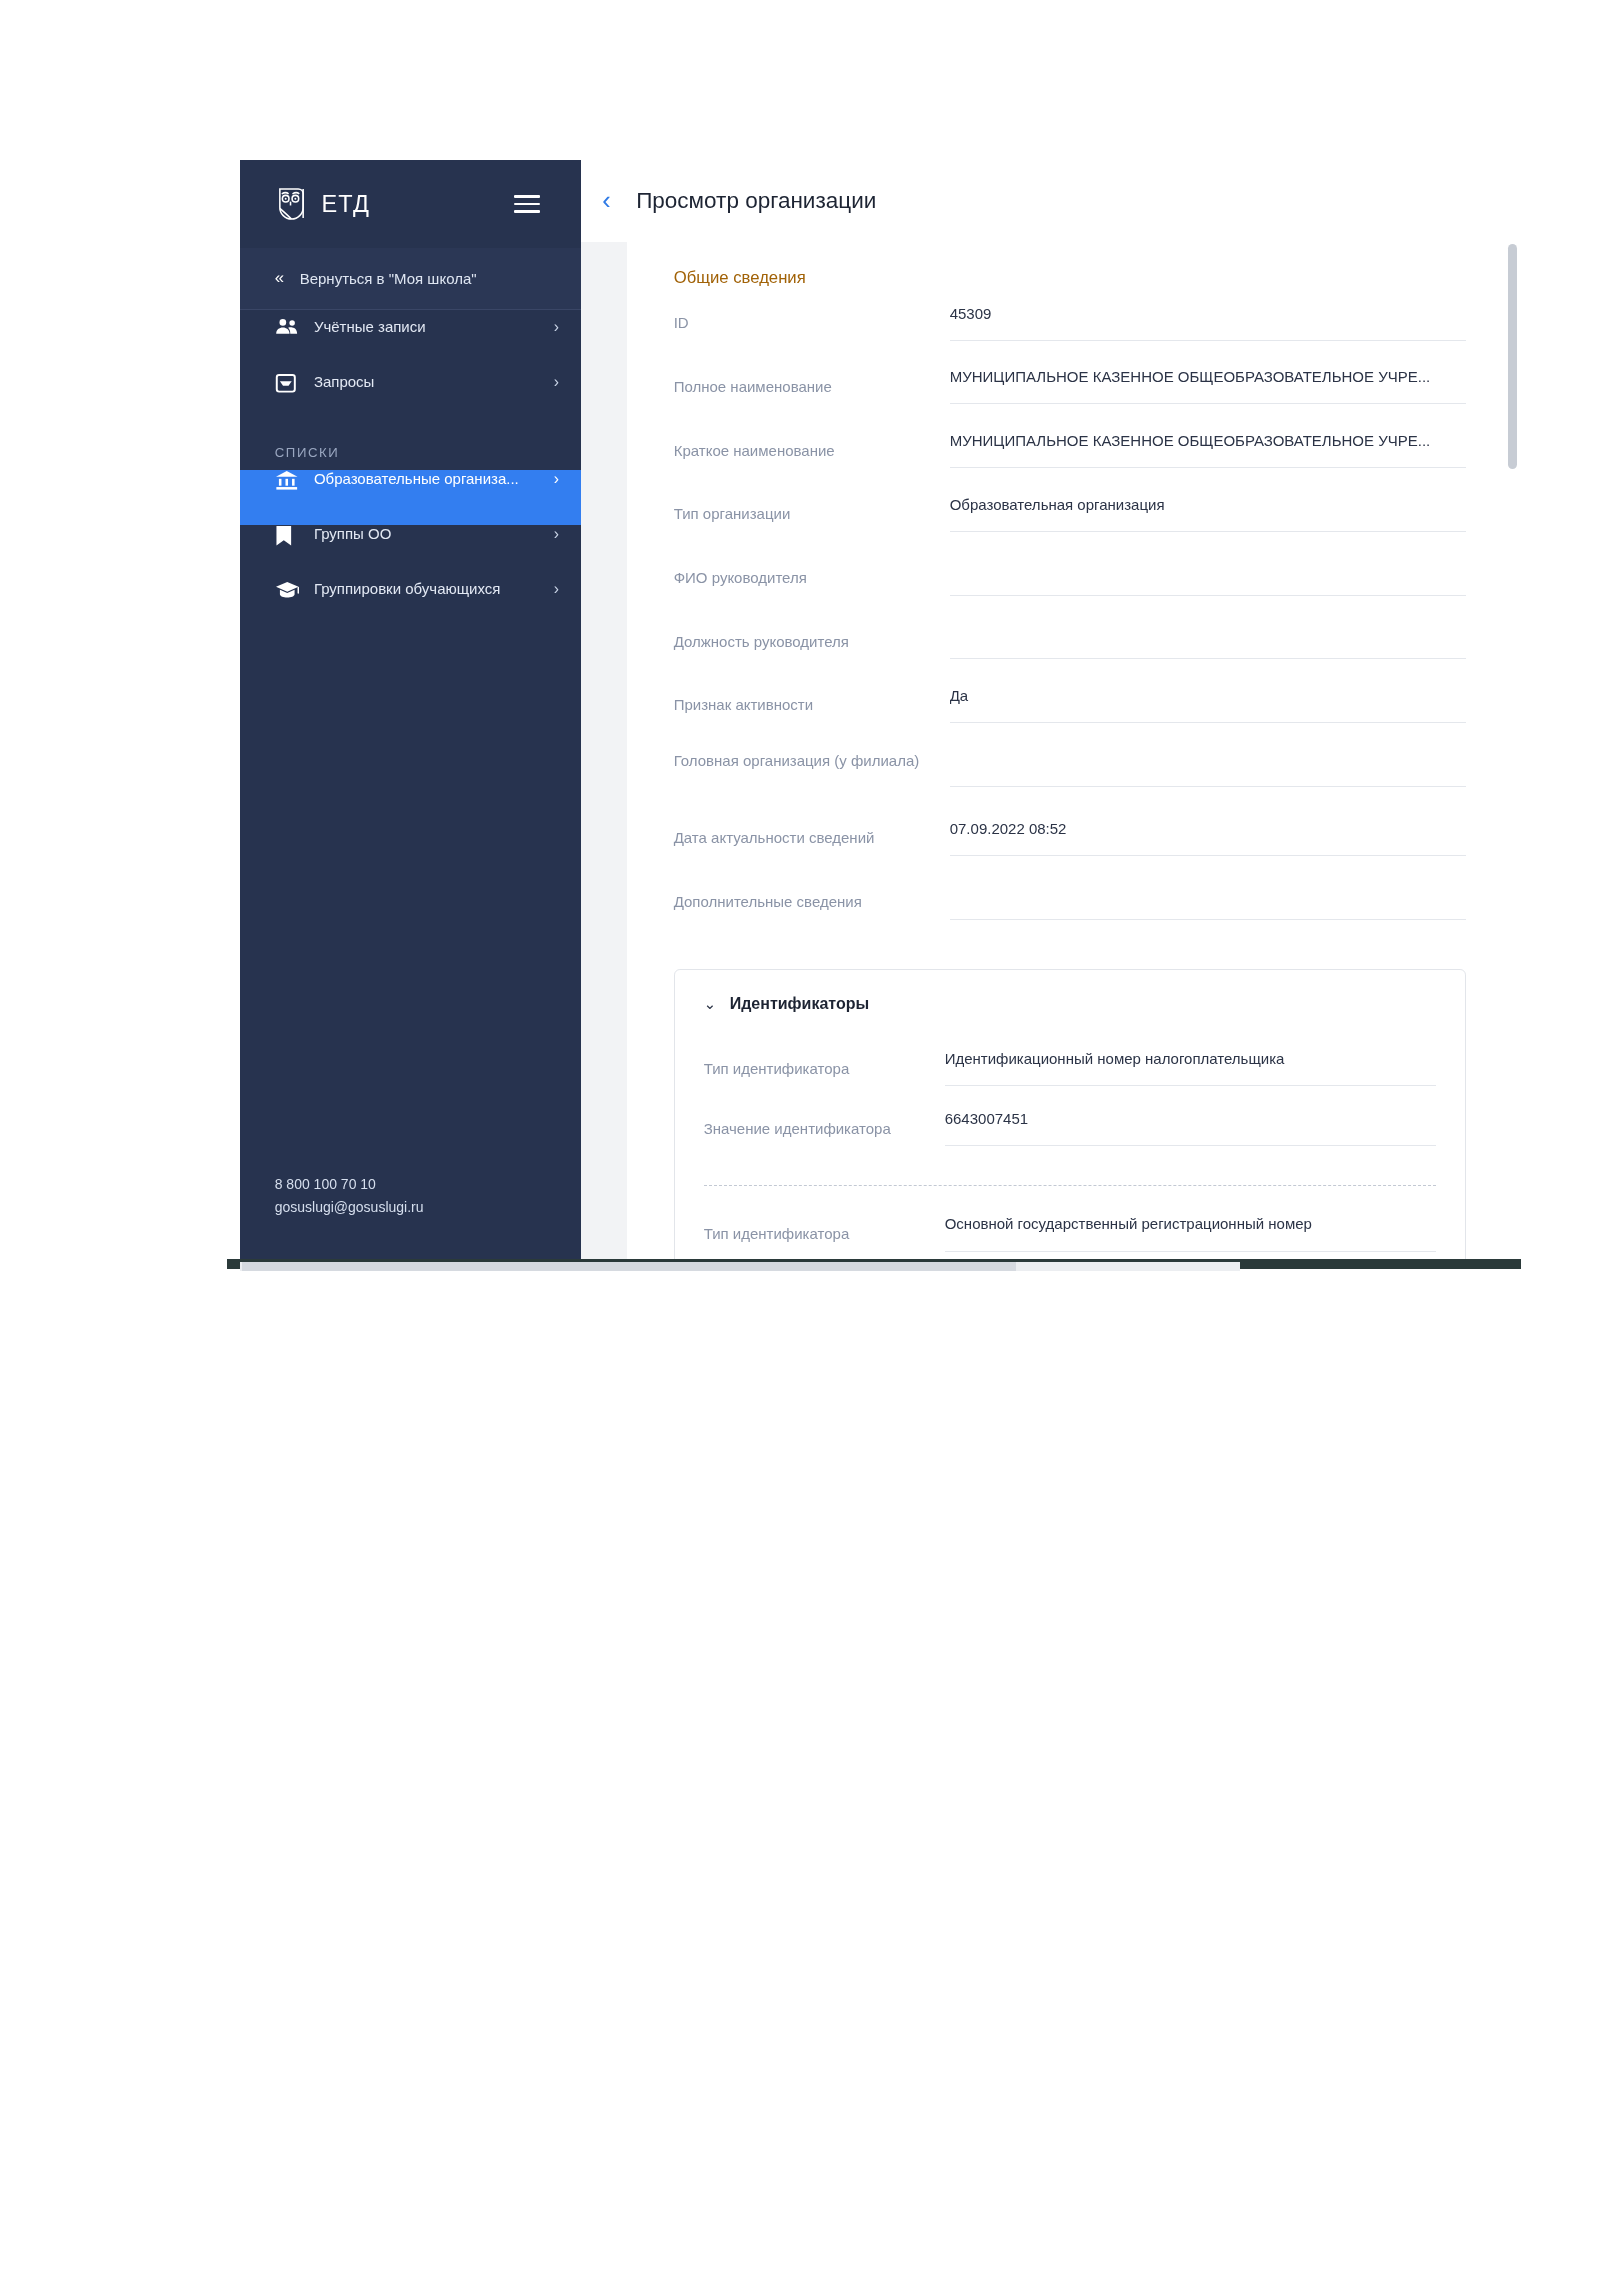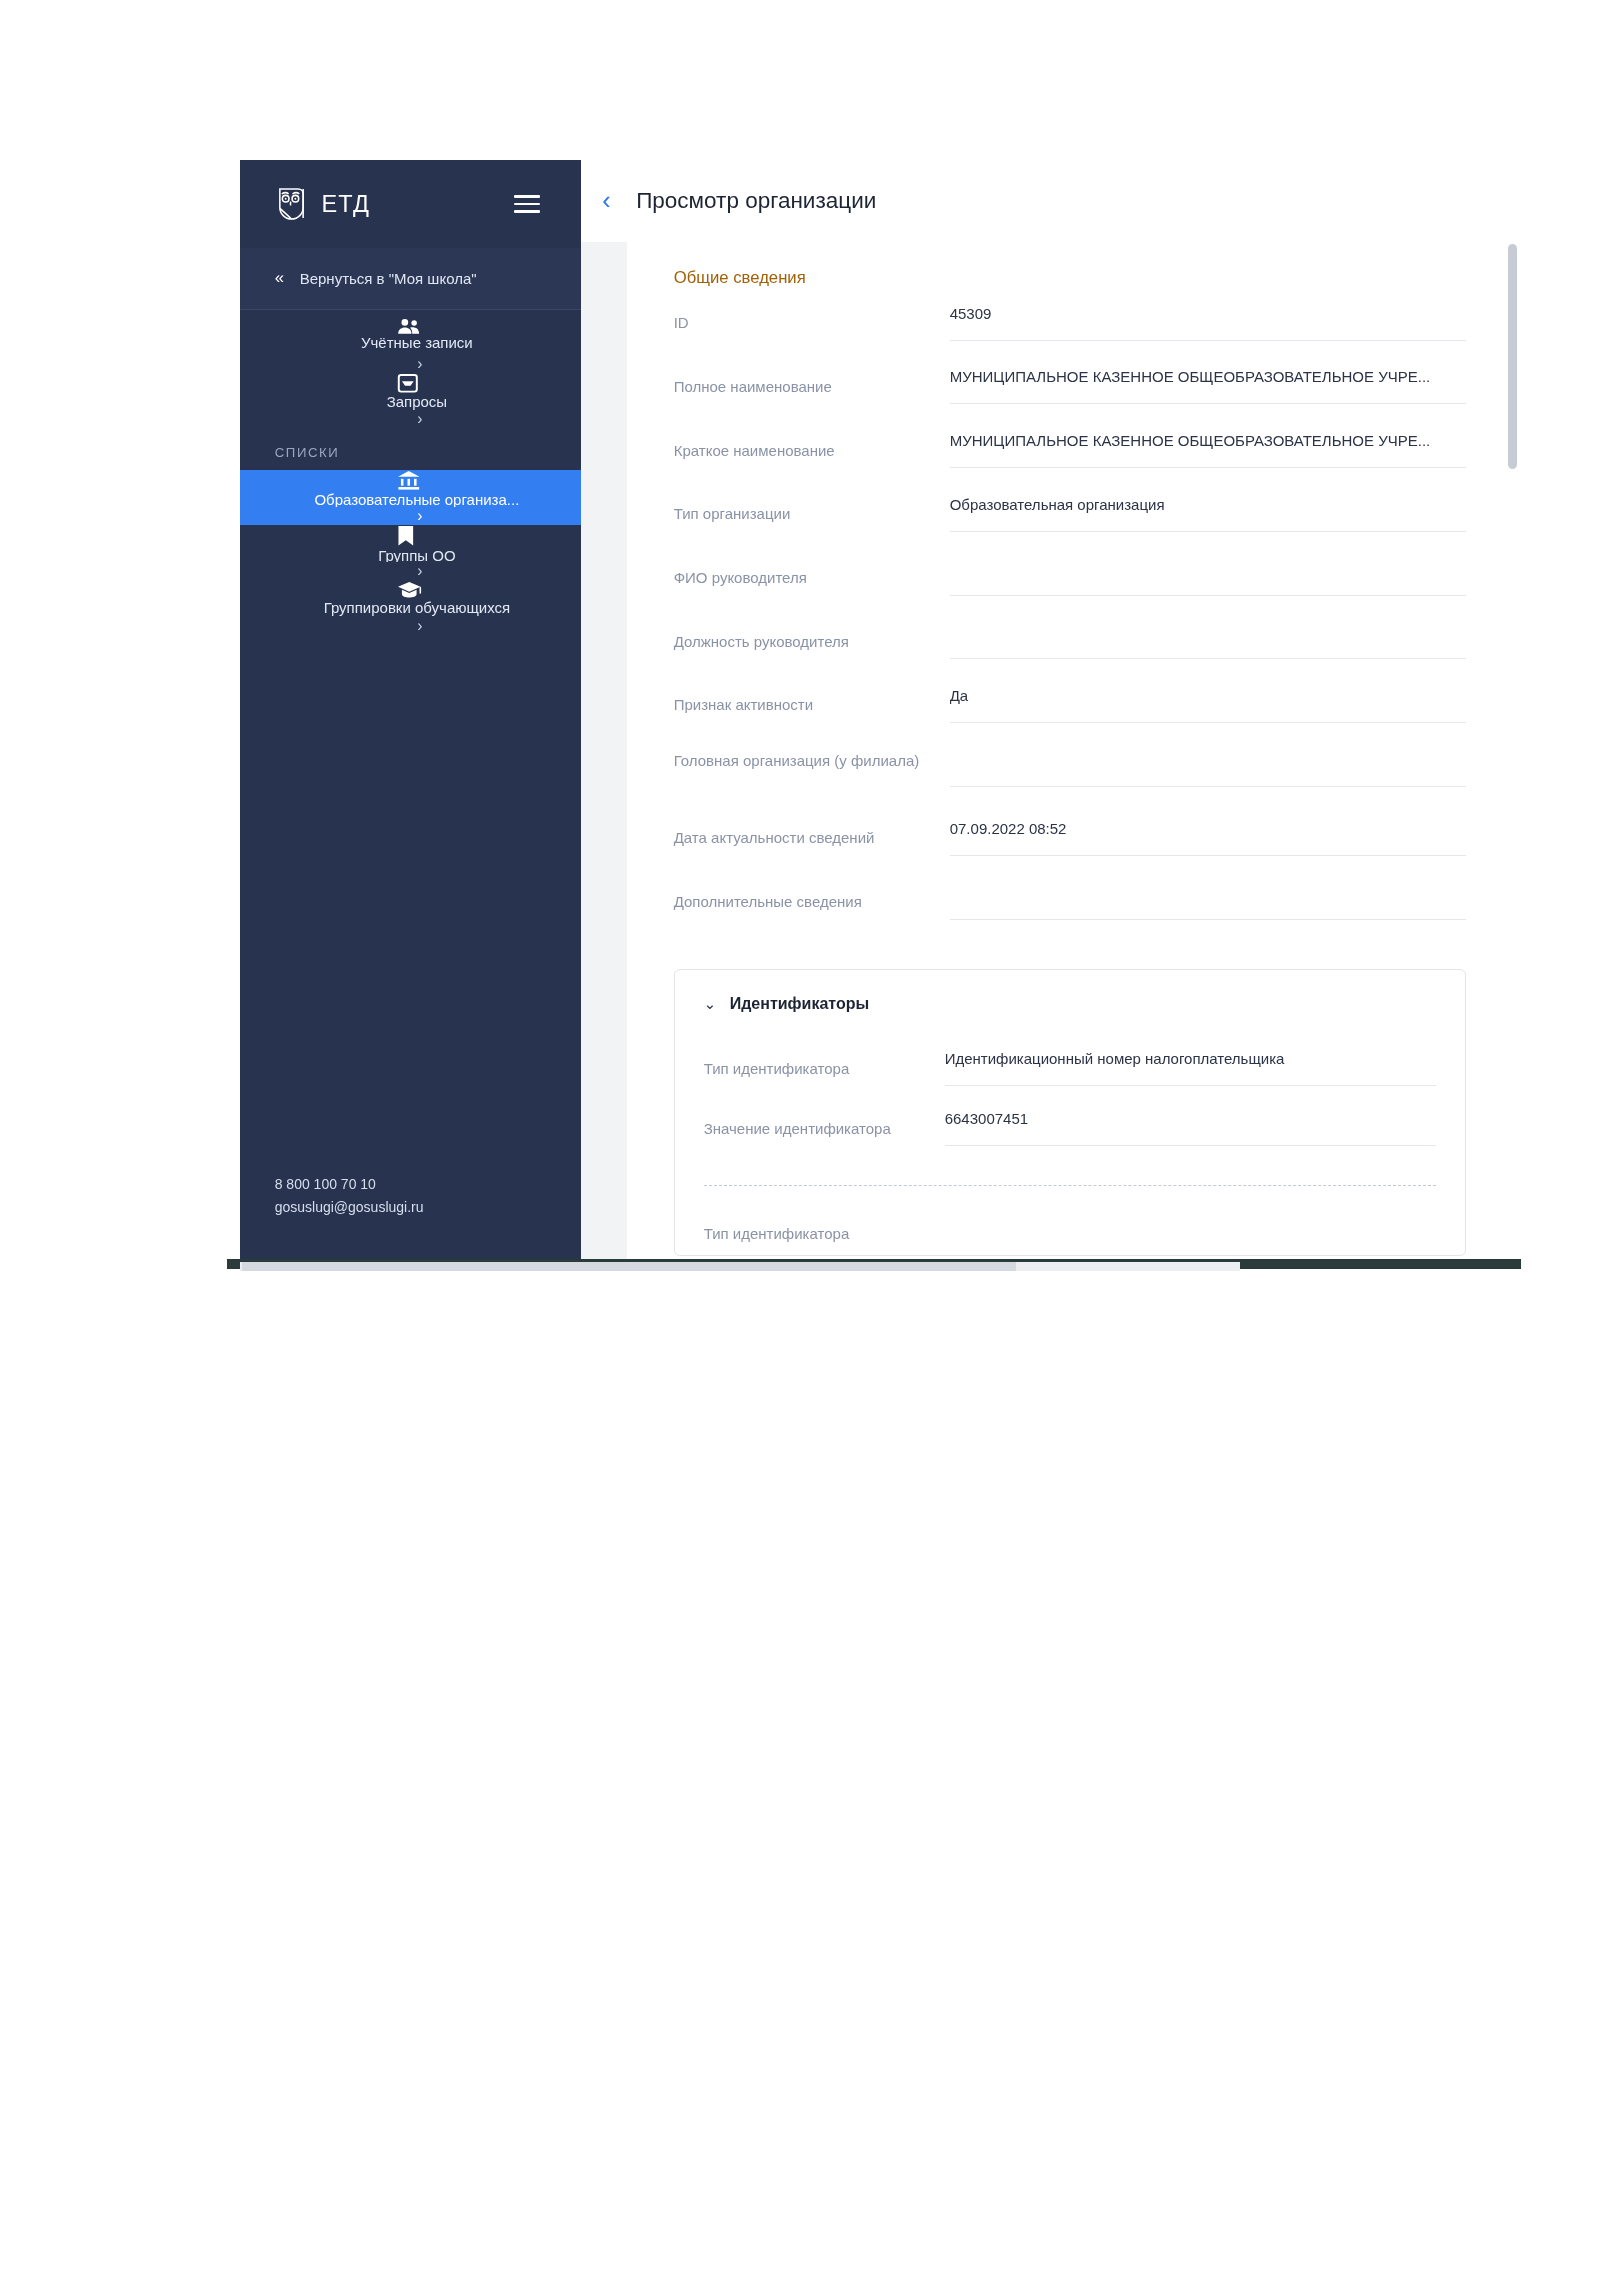--- a/index.html
+++ b/index.html
@@ -91,28 +91,27 @@
     font-size: 15px;
     cursor: pointer;
     background: #2b3755;
   }
   .chev-left-double { font-size: 16.7px; color:#ffffff; line-height:1; }
 
   .nav-section { padding-top: 7.8px; }
   .nav-item {
     height: 55px;
     display: flex;
-    align-items: center;
+    align-items: flex-start;
     padding: 0 21.6px 0 35px;
     color: #e3e9f4;
     font-size: 15px;
     cursor: pointer;
     position: relative;
     box-sizing: border-box;
-    flex-direction: column;
   }
   .nav-item .nav-icon {
     width: 25.5px;
     min-width: 25.5px;
     display: flex;
     align-items: center;
     justify-content: flex-start;
     margin-right: 13.7px;
   }
   .nav-item .nav-label {
@@ -529,20 +528,23 @@
                   <span class="field-value">6643007451</span>
                 </div>
               </div>
             </div>
 
             <div class="dashed-sep"></div>
 
             <div>
               <div class="field-row">
                 <div class="field-label">Тип идентификатора</div>
+                <div class="field-value-wrap">
+                  <span class="field-value">Основной государственный регистрационный номер</span>
+                </div>
               </div>
 
             </div>
 
           </div>
 
         </div>
 
         <div class="vscroll-track">
           <div class="vscroll-thumb"></div>

